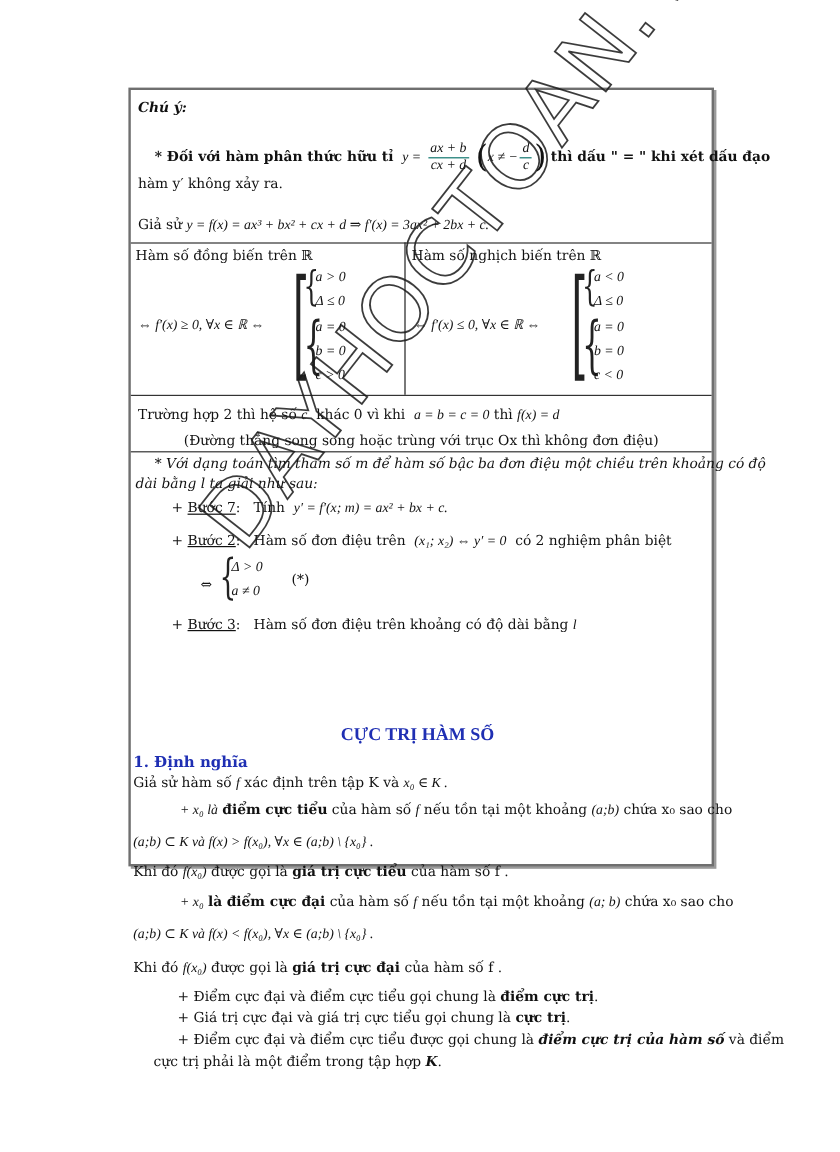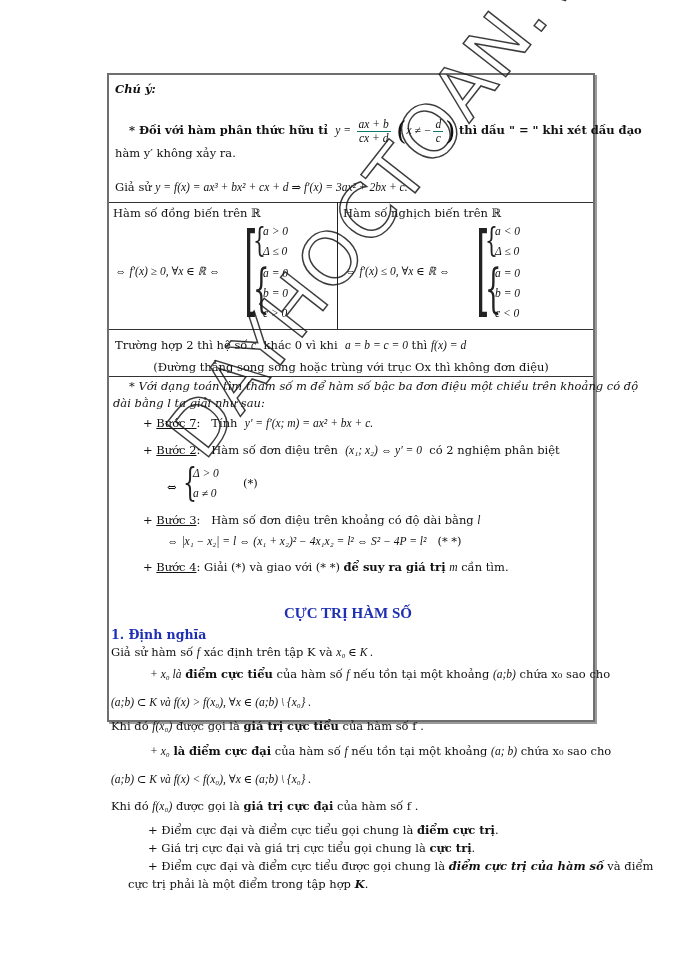--- a/index.html
+++ b/index.html
@@ -145,35 +145,21 @@
     <div>Δ &gt; 0</div>
     <div>a ≠ 0</div>
   </div>
   <div class="line" style="left:134px; top:400px;">(*)</div>
 
   <div class="line" style="left:34px; top:437px;">
     + <span class="u">Bước 3</span>:&nbsp;&nbsp;
     <span>Hàm số đơn điệu trên khoảng có độ dài bằng</span>
     <span class="m">l</span>
   </div>
-  <div class="line" style="left:58px; top:458px;">
-    <span class="m">⇔ |x₁ − x₂| = l ⇔ (x₁ + x₂)² − 4x₁x₂ = l²  ⇔ S² − 4P = l²</span>&nbsp;&nbsp;
-    <span>(* *)</span>
-  </div>
-
-  <div class="line" style="left:34px; top:484px;">
-    + <span class="u">Bước 4</span>:
-    <span>Giải</span>
-    <span>(*)</span>
-    <span>và giao với</span>
-    <span>(* *)</span>
-    <span class="b">để suy ra giá trị</span>
-    <span class="m">m</span>
-    <span>cần tìm.</span>
-  </div>
+
 </div>
 
 <div class="title">CỰC TRỊ HÀM SỐ</div>
 <div class="section">1.  Định nghĩa</div>
 
 <div class="p" style="left:111px; top:644px;">
   <span>Giả sử hàm số</span>
   <span class="m">f</span>
   <span>xác định trên tập K và</span>
   <span class="m">x₀ ∈ K .</span>

